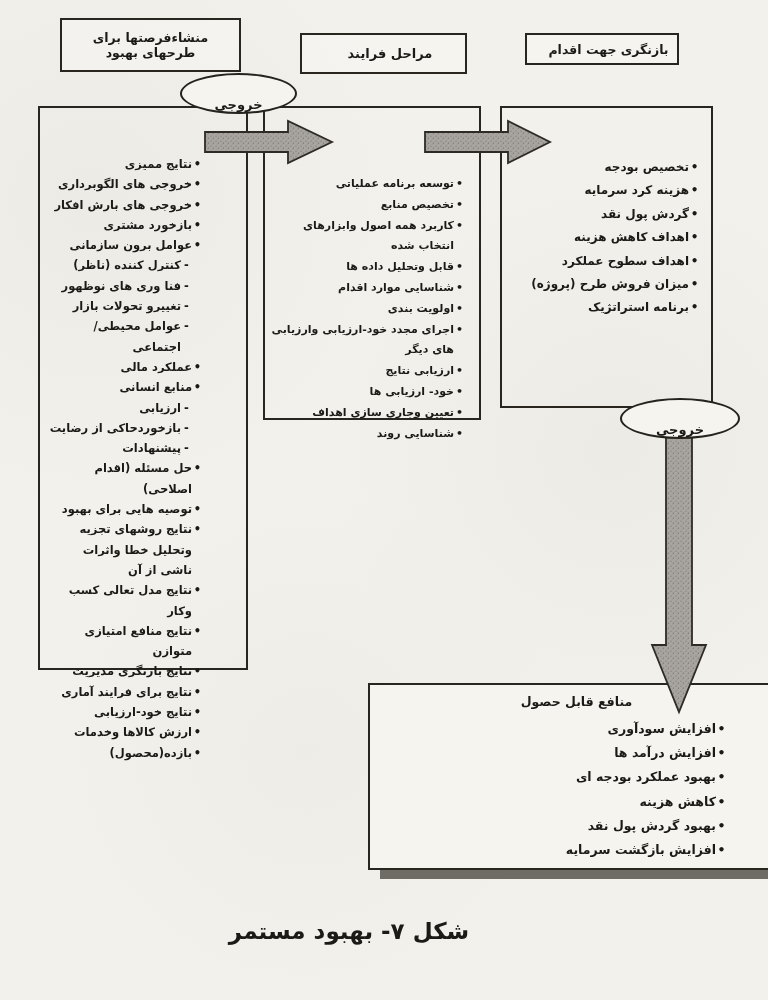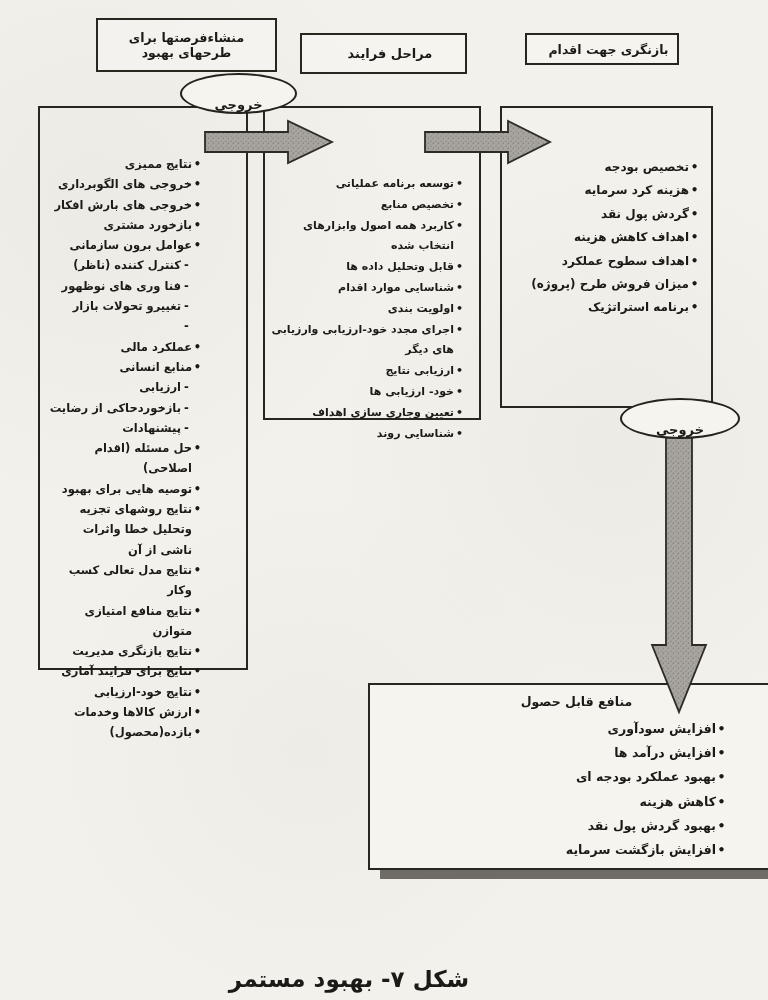--- a/index.html
+++ b/index.html
@@ -20,29 +20,29 @@
             background:#f5f4ef; display:flex; align-items:flex-end; justify-content:center;
             font-weight:bold; box-sizing:border-box; z-index:7; }
   .list{ position:absolute; box-sizing:border-box; font-weight:bold; }
   .row{ display:flex; align-items:flex-start; }
   .row .marker{ flex:none; width:11px; text-align:center; }
   .row .txt{ flex:1 1 auto; }
   .row.sub{ padding-right:11px; }
   .svg-layer{ position:absolute; left:0; top:0; z-index:5; pointer-events:none; }
   .benefits{ background:#f5f4ef; box-shadow:10px 11px 0 -2px #6f6c66; z-index:2; }
   .benefits-title{ text-align:center; font-weight:bold; padding-top:9px; }
-  .caption{ position:absolute; text-align:center; font-weight:bold; letter-spacing:0.5px;margin-top:48px; }
+  .caption{ position:absolute; text-align:center; font-weight:bold; letter-spacing:0.5px; }
   .equation{ position:absolute; text-align:center; font-weight:bold; }
 </style>
 </head>
 <body>
 
 <div class="paper">
 
-  <div class="box hbox" style="left:60px; top:18px; width:181px; height:54px; font-size:12.5px; padding:0 6px;margin-left:36px;">
+  <div class="box hbox" style="left:60px; top:18px; width:181px; height:54px; font-size:12.5px; padding:0 6px;">
     <span>منشاءفرصتها برای طرحهای بهبود</span>
   </div>
   <div class="box hbox" style="left:300px; top:33px; width:167px; height:41px; font-size:13px;">
     <span>مراحل فرایند</span>
   </div>
   <div class="box hbox" style="left:525px; top:33px; width:154px; height:32px; font-size:12.5px;">
     <span>بازنگری جهت اقدام</span>
   </div>
 
   <div class="box" style="left:38px; top:106px; width:210px; height:564px;"></div>
@@ -74,20 +74,21 @@
       <div class="row sub">
         <span class="marker">-</span>
         <span class="txt">فنا وری های نوظهور</span>
       </div>
       <div class="row sub">
         <span class="marker">-</span>
         <span class="txt">تغییرو تحولات بازار</span>
       </div>
       <div class="row sub">
         <span class="marker">-</span>
+        <span class="txt">عوامل محیطی/ اجتماعی</span>
       </div>
       <div class="row">
         <span class="marker">•</span>
         <span class="txt">عملکرد مالی</span>
       </div>
       <div class="row">
         <span class="marker">•</span>
         <span class="txt">منابع انسانی</span>
       </div>
       <div class="row sub">

